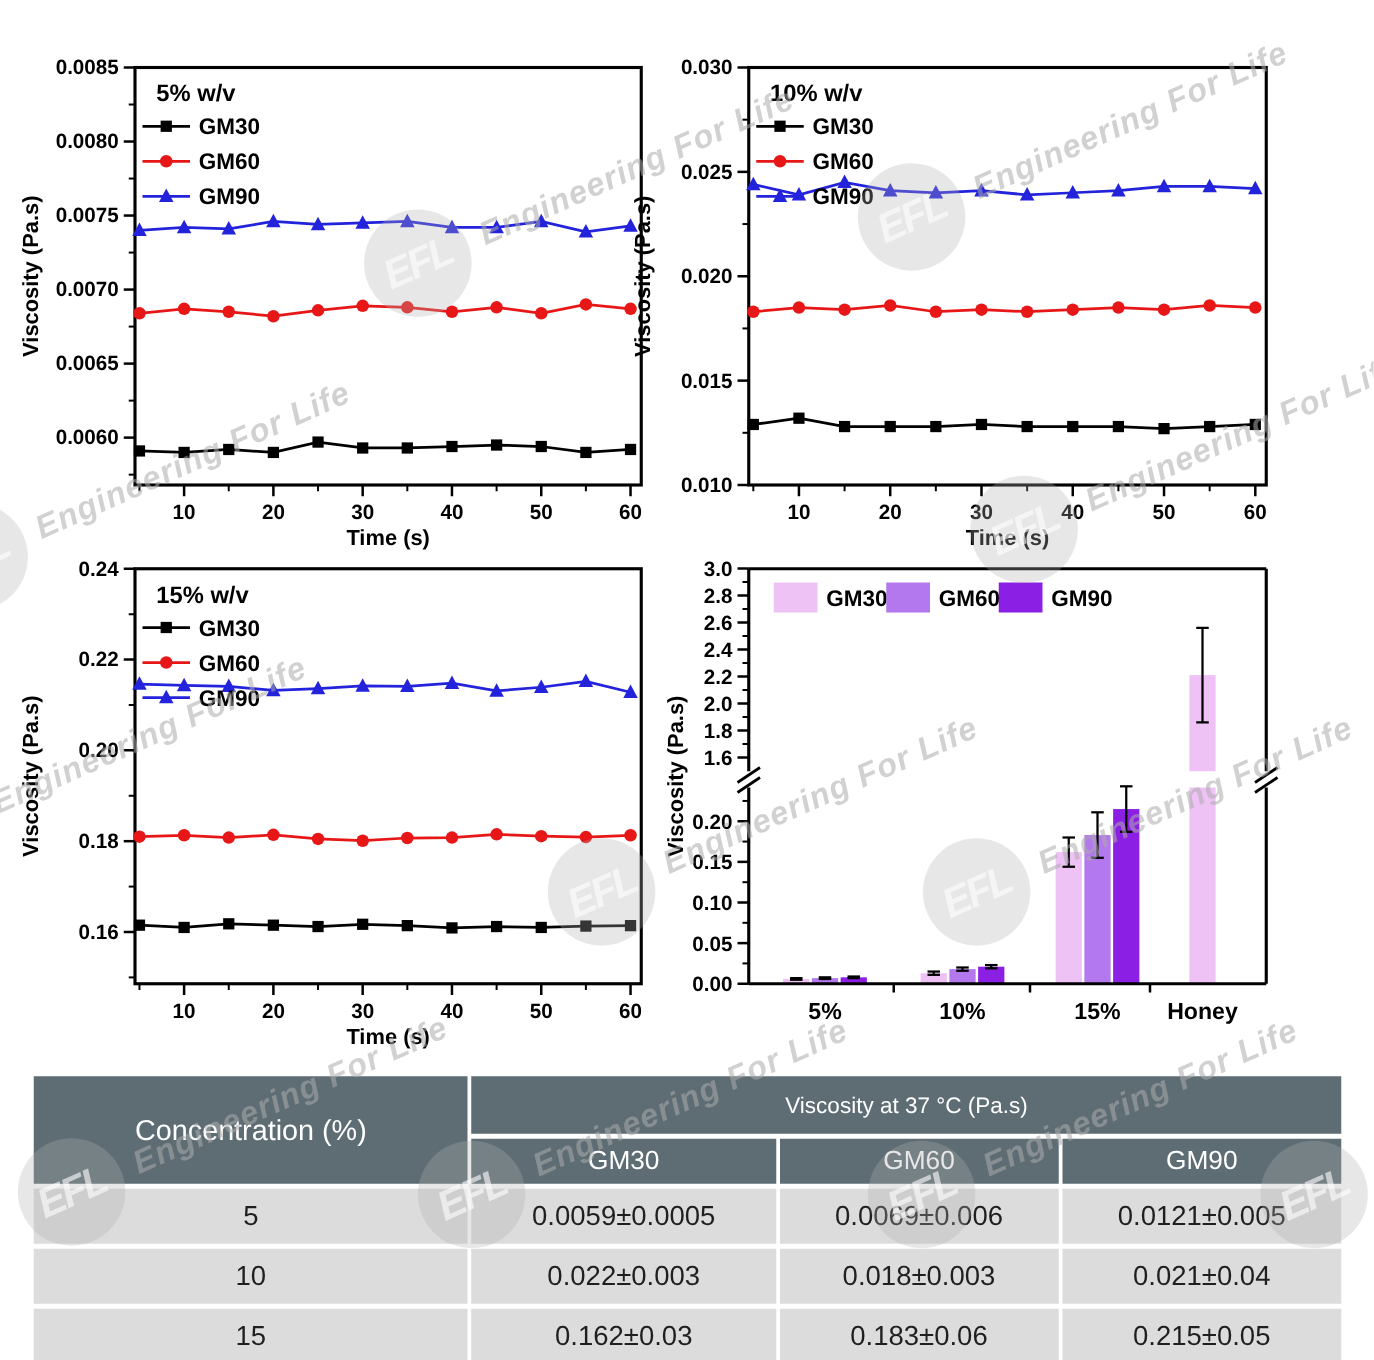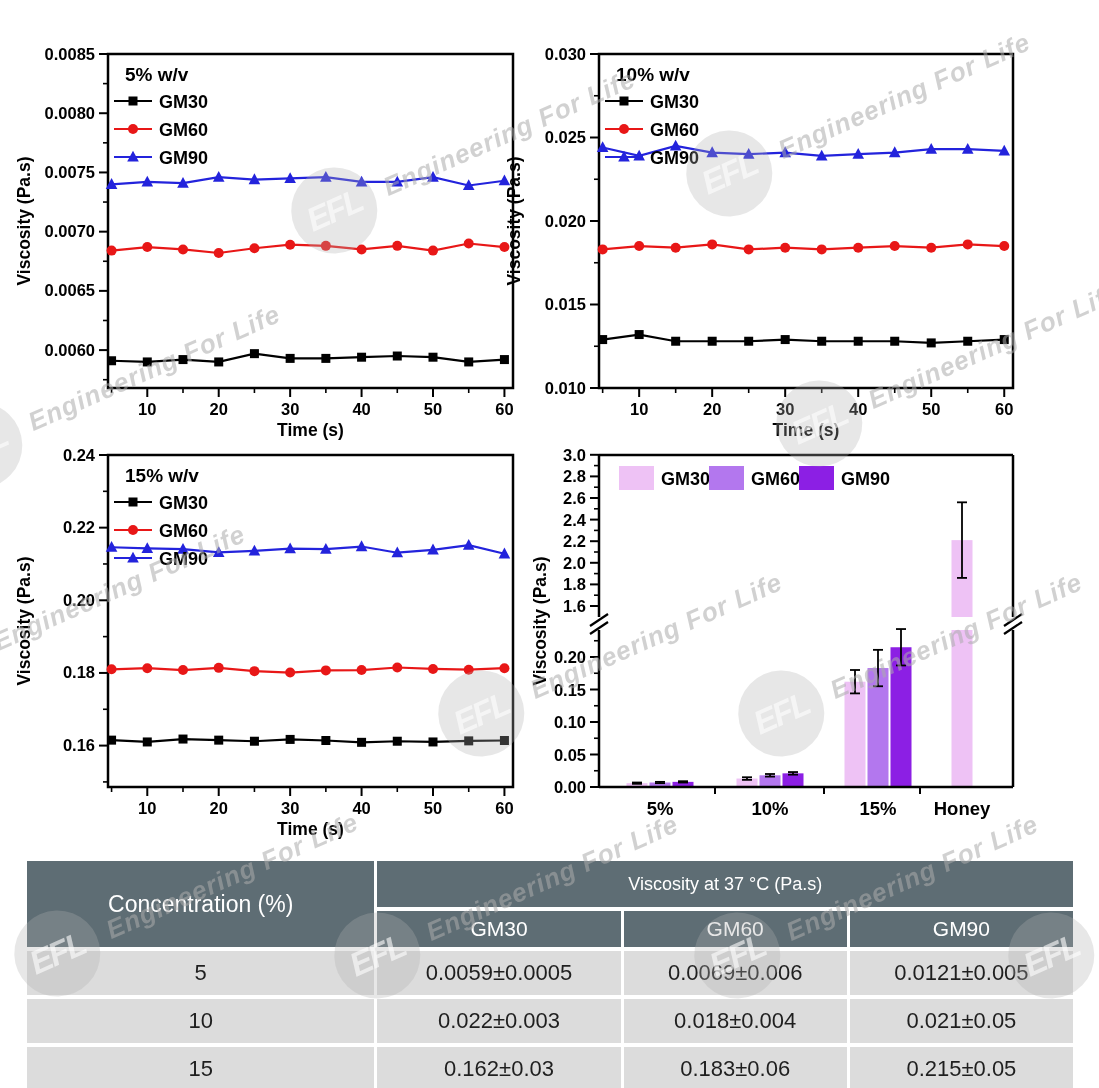--- a/index.html
+++ b/index.html
@@ -415,22 +415,22 @@
       </tr>
       <tr>
         <td>5</td>
         <td>0.0059±0.0005</td>
         <td>0.0069±0.006</td>
         <td>0.0121±0.005</td>
       </tr>
       <tr>
         <td>10</td>
         <td>0.022±0.003</td>
-        <td>0.018±0.004</td>
-        <td>0.021±0.05</td>
+        <td>0.018±0.003</td>
+        <td>0.021±0.04</td>
       </tr>
       <tr>
         <td>15</td>
         <td>0.162±0.03</td>
         <td>0.183±0.06</td>
         <td>0.215±0.05</td>
       </tr>
     </tbody>
       </table>
   </div>

